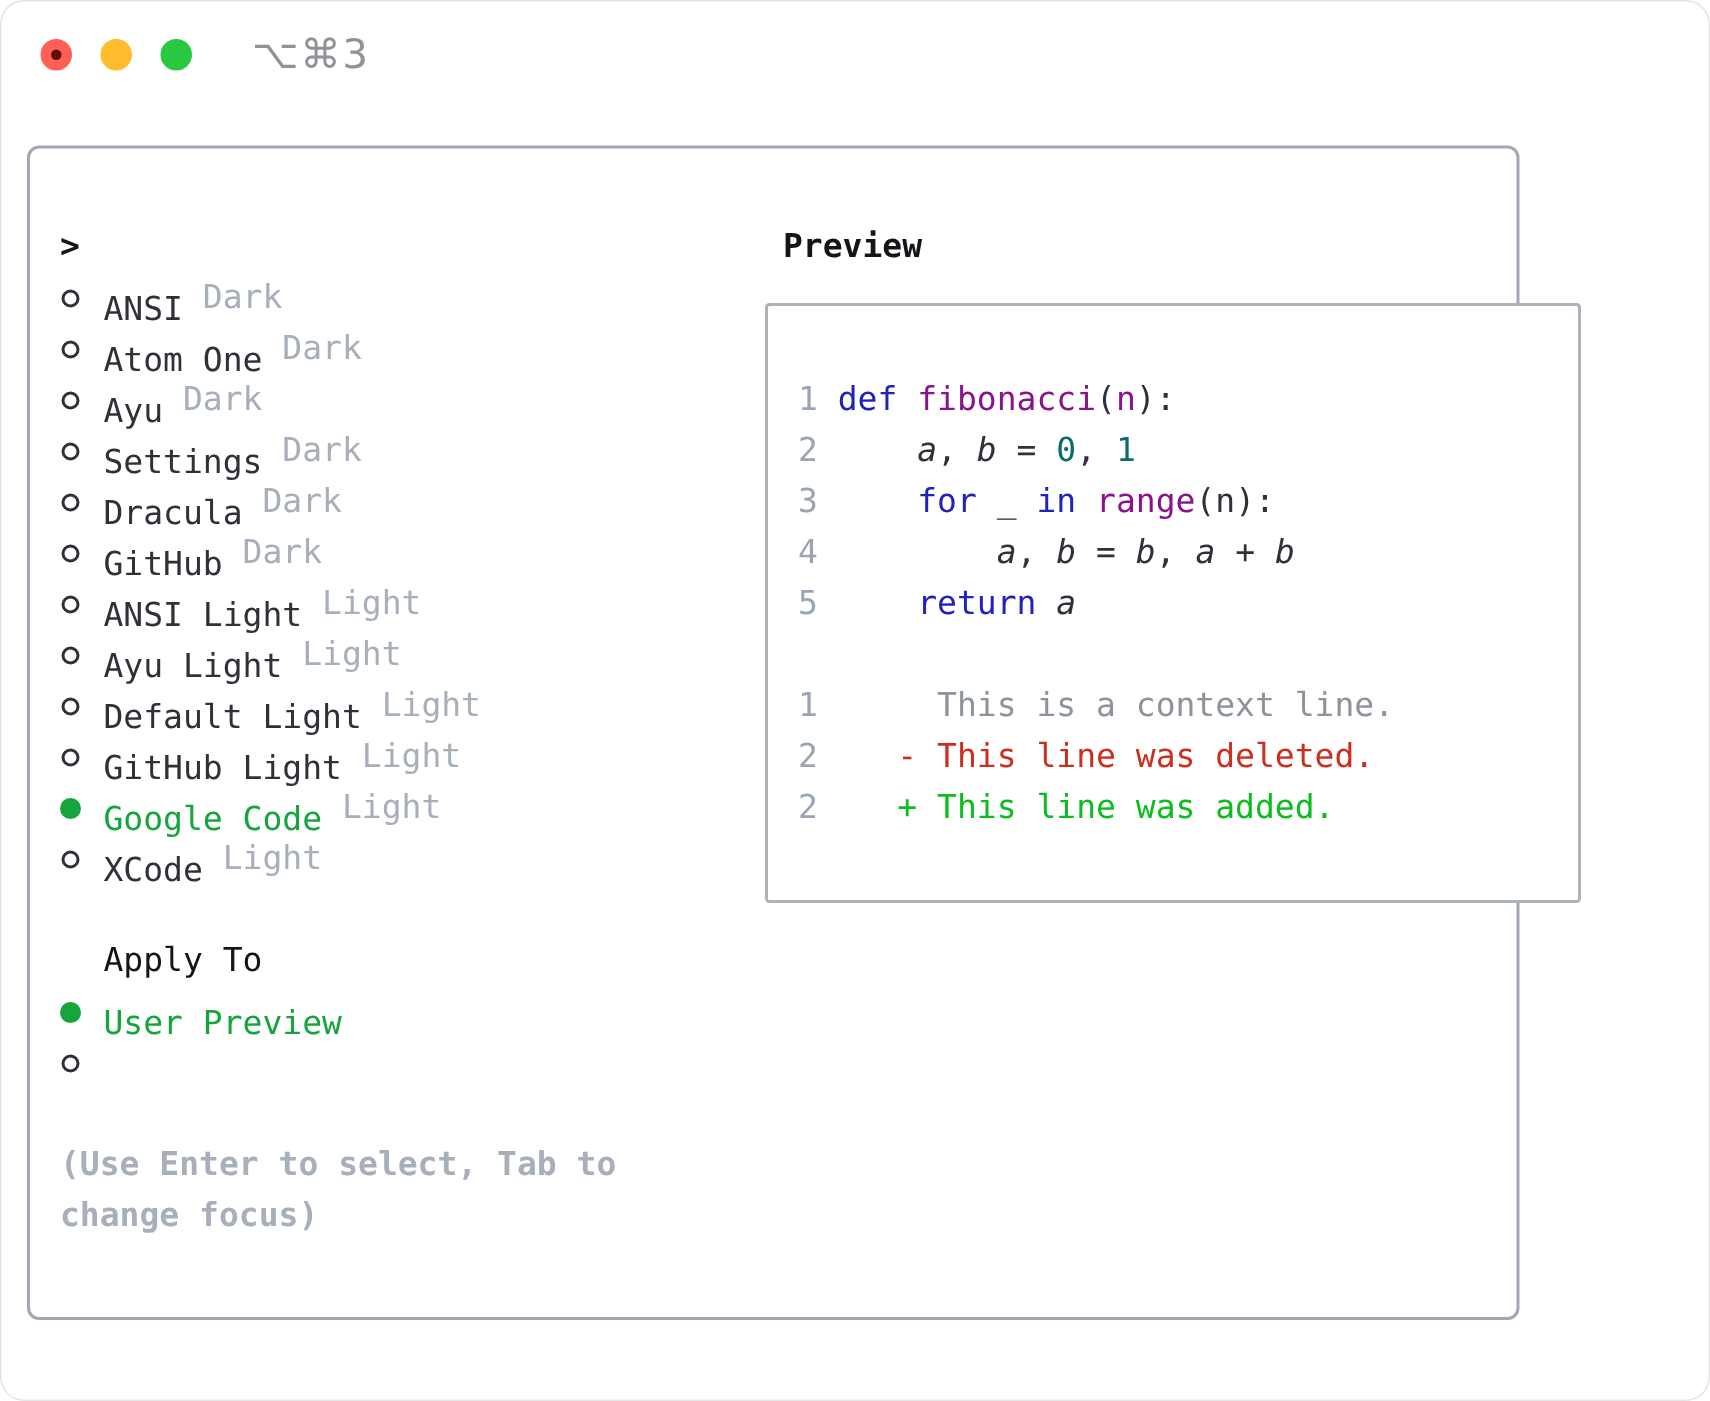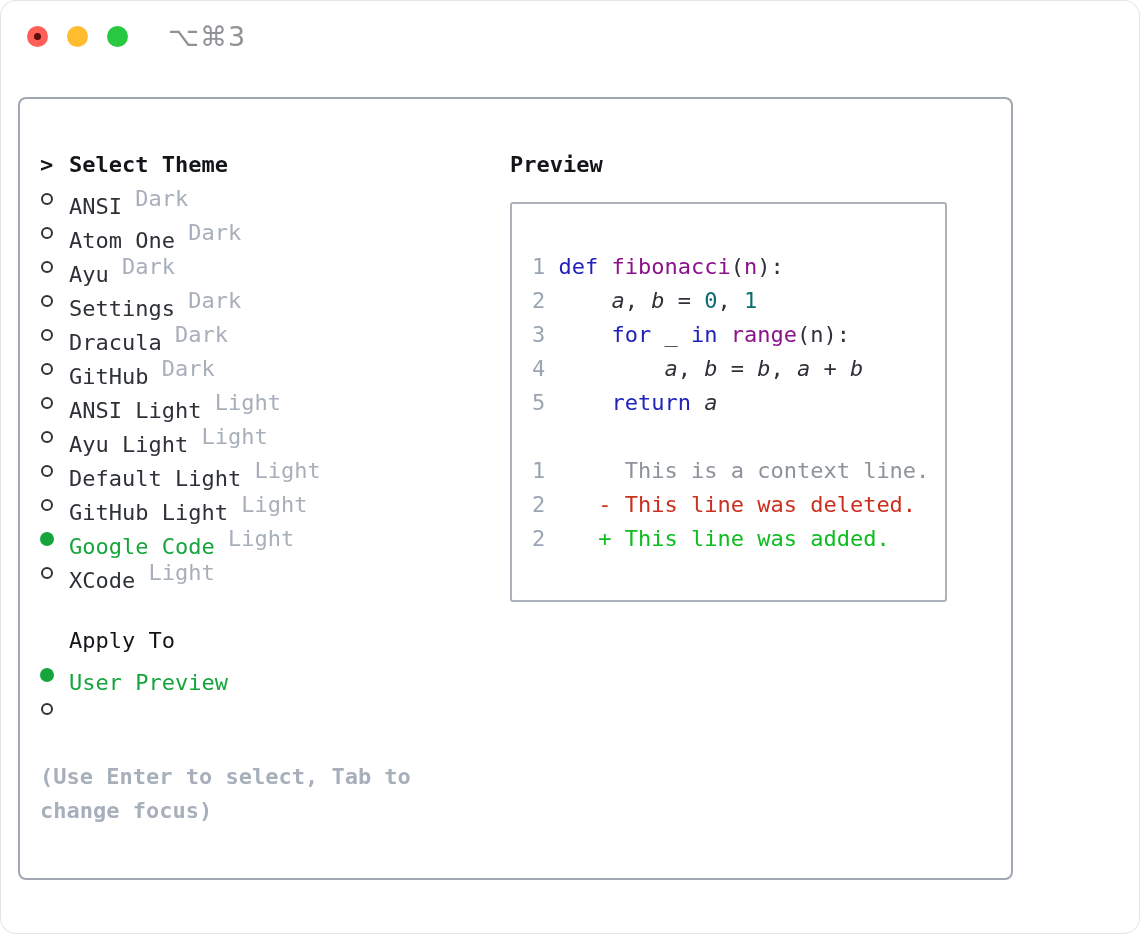--- a/index.html
+++ b/index.html
@@ -28,23 +28,23 @@
           display:inline-block;margin-left:1px;}
   .circle.filled{border:none;width:14px;height:14px;background:var(--c-accent_green);margin-left:0;}
   .h{font-weight:bold;color:var(--c-heading_black);}
   .apply-h{color:var(--c-heading_black);}
   .tname{color:var(--c-text_dark);margin-top:16px;}
   .tname.sel{color:var(--c-accent_green);}
   .variant{color:var(--c-muted_gray);}
   .spacer{height:34px;}
   .hint{height:34px;color:var(--c-muted_gray);white-space:pre;font-weight:bold;}
   
-  .preview-title{position:absolute;left:490px;top:49px;height:34px;line-height:34px;
+  .preview-title{position:absolute;left:502px;top:49px;height:34px;line-height:34px;
                  font-size:22px;font-weight:bold;color:var(--c-heading_black);}
-  .preview-box{position:absolute;left:490px;top:103px;width:437px;height:400px;box-sizing:border-box;
+  .preview-box{position:absolute;left:490px;top:103px;width:544px;height:400px;box-sizing:border-box;
                border:2px solid var(--c-preview_border);border-radius:3px;background:#fff;}
   .plines{position:absolute;left:20px;top:46px;font-size:22px;line-height:34px;white-space:pre;}
   .cline{height:34px;}
   .lnum{color:var(--c-line_number_gray);}
   .s-p{color:var(--c-text_dark);}
   .s-kw{color:var(--c-keyword_blue);}
   .s-fn{color:var(--c-function_purple);}
   .s-fni{color:var(--c-function_purple);}
   .s-lit{color:var(--c-literal_teal);}
   .s-v{color:var(--c-text_dark);font-style:italic;}
@@ -65,21 +65,20 @@
       <span class="light green"></span>
     </div>
     <span class="shortcut">⌥⌘3</span>
   </div>
 
   <div class="panel">
 
     <div class="left">
       <div class="row">
         <span class="marker prompt">&gt;</span>
-        <span class="h">Select Theme</span>
       </div>
 
       <div id="theme-list">
           <div class="row"><span class="marker"><span class="circle"></span></span><span class="tname">ANSI</span><span class="variant"> Dark</span></div>
           <div class="row"><span class="marker"><span class="circle"></span></span><span class="tname">Atom One</span><span class="variant"> Dark</span></div>
           <div class="row"><span class="marker"><span class="circle"></span></span><span class="tname">Ayu</span><span class="variant"> Dark</span></div>
           <div class="row"><span class="marker"><span class="circle"></span></span><span class="tname">Settings</span><span class="variant"> Dark</span></div>
           <div class="row"><span class="marker"><span class="circle"></span></span><span class="tname">Dracula</span><span class="variant"> Dark</span></div>
           <div class="row"><span class="marker"><span class="circle"></span></span><span class="tname">GitHub</span><span class="variant"> Dark</span></div>
           <div class="row"><span class="marker"><span class="circle"></span></span><span class="tname">ANSI Light</span><span class="variant"> Light</span></div>

